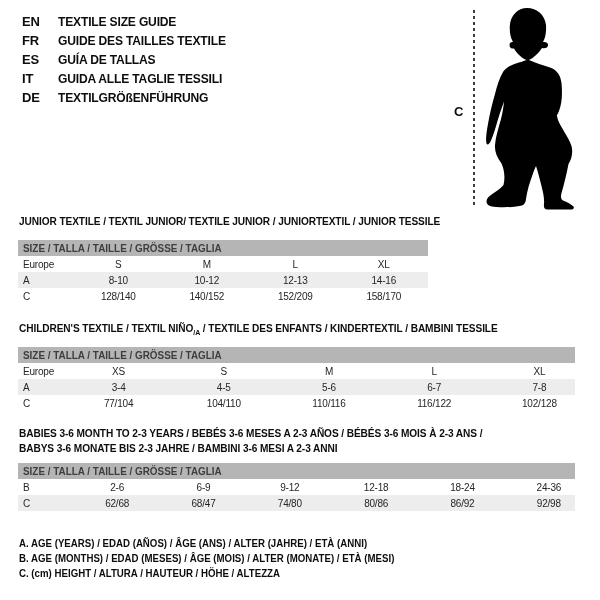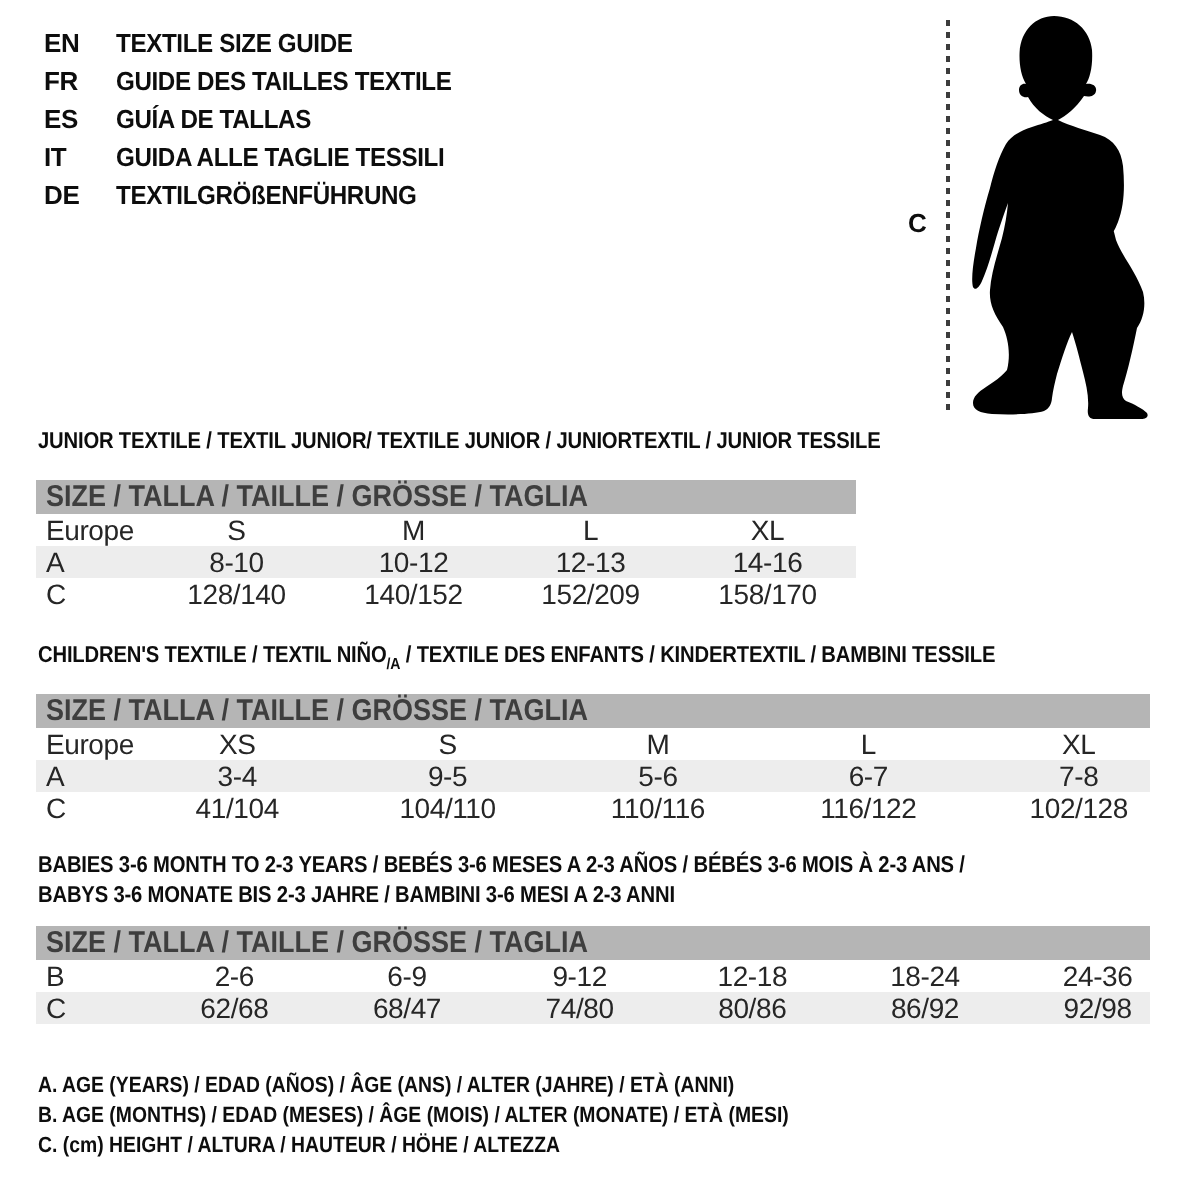--- a/index.html
+++ b/index.html
@@ -28,22 +28,22 @@
   .t2-title { top:321px; }
   .t3-title { top:426px; }
   sub { font-size:8px; }
 
   
   .size-table { position:absolute; border-collapse:collapse; table-layout:fixed; }
   .t1 { left:18px; top:240px; width:410px; }
   .t2 { left:18px; top:347px; width:574px; }
   .t3 { left:18px; top:463px; width:574px; }
   .size-table th { background:#b5b5b5; color:#3e3e3e; font-weight:bold; text-align:left;
-            height:16px; padding:0 0 0 5px; font-size:15px; }
-  .size-table td { height:16px; text-align:center; padding:0; font-size:14px;
+            height:16px; padding:0 0 0 5px; font-size:11px; }
+  .size-table td { height:16px; text-align:center; padding:0; font-size:10px;
             color:#262626; letter-spacing:-0.2px; }
   .size-table td:first-child { text-align:left; padding-left:5px; }
   .size-table tbody tr:nth-child(2) { background:#ededed; }
   .cond { display:inline-block; transform:scaleX(0.9); transform-origin:left center; white-space:nowrap; }
 
   
   .legend-line { position:absolute; left:19px; font-weight:bold; font-size:11px;
             white-space:nowrap; transform:scaleX(0.88); transform-origin:left top; color:#0d0d0d; }
   .leg-a { top:537px; } .leg-b { top:552px; } .leg-c { top:567px; }
 </style>
@@ -172,28 +172,28 @@
           <td>Europe</td>
           <td>XS</td>
           <td>S</td>
           <td>M</td>
           <td>L</td>
           <td>XL</td>
         </tr>
         <tr>
           <td>A</td>
           <td>3-4</td>
-          <td>9-5</td>
+          <td>4-5</td>
           <td>5-6</td>
           <td>6-7</td>
           <td>7-8</td>
         </tr>
         <tr>
           <td>C</td>
-          <td>41/104</td>
+          <td>77/104</td>
           <td>104/110</td>
           <td>110/116</td>
           <td>116/122</td>
           <td>102/128</td>
         </tr>
       </tbody>
   </table>
 
   <div class="tbl-title t3-title">
     <div>BABIES 3-6 MONTH TO 2-3 YEARS / BEBÉS 3-6 MESES A 2-3 AÑOS / BÉBÉS 3-6 MOIS À 2-3 ANS /</div>

